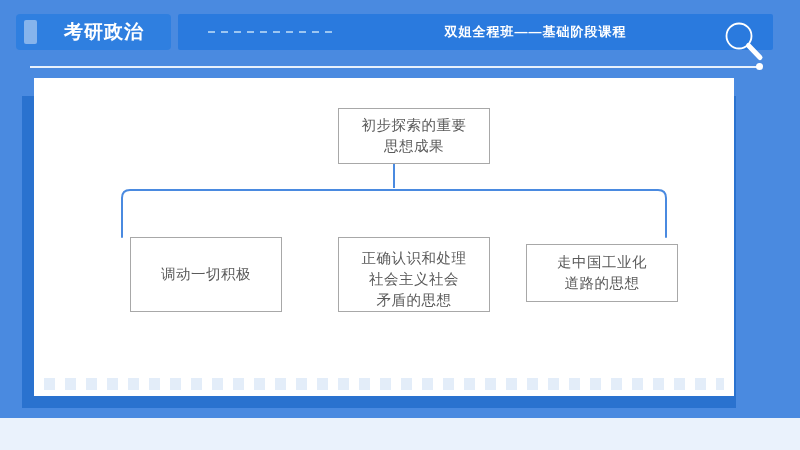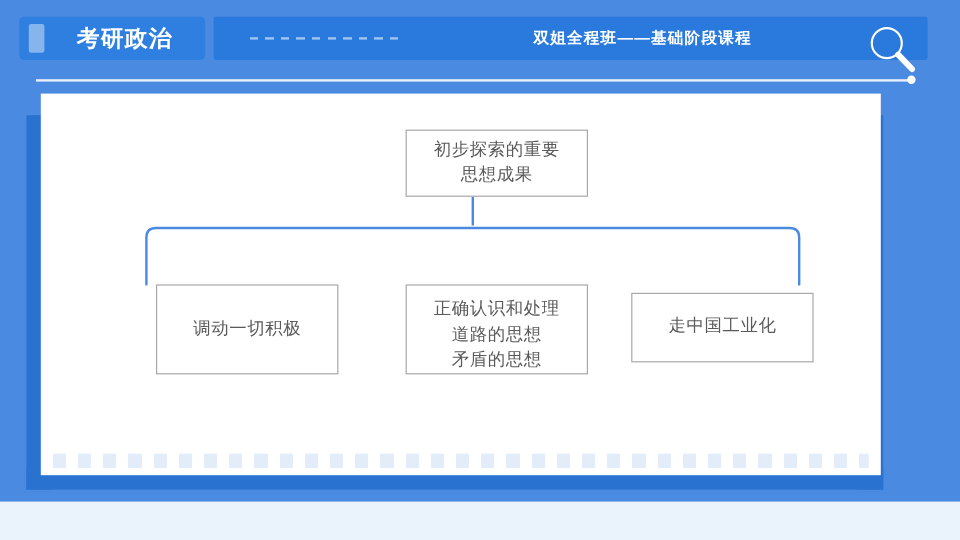--- a/index.html
+++ b/index.html
@@ -140,26 +140,27 @@
       <span>初步探索的重要</span>
       <span>思想成果</span>
     </div>
 
     <div class="node node-a">
       <span>调动一切积极</span>
     </div>
 
     <div class="node node-b">
       <span>正确认识和处理</span>
-      <span>道路的思想</span>
+      <span>社会主义社会</span>
       <span>矛盾的思想</span>
     </div>
 
     <div class="node node-c">
       <span>走中国工业化</span>
+      <span>道路的思想</span>
     </div>
 
   </div>
 
   <div class="card-dots"></div>
 </div>
 
 <div class="footer-band">
   
   

